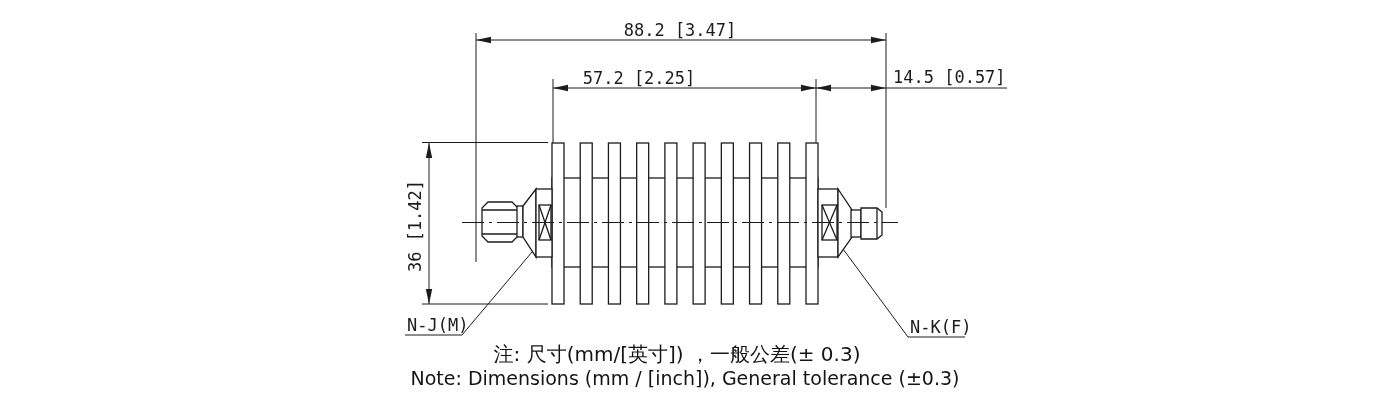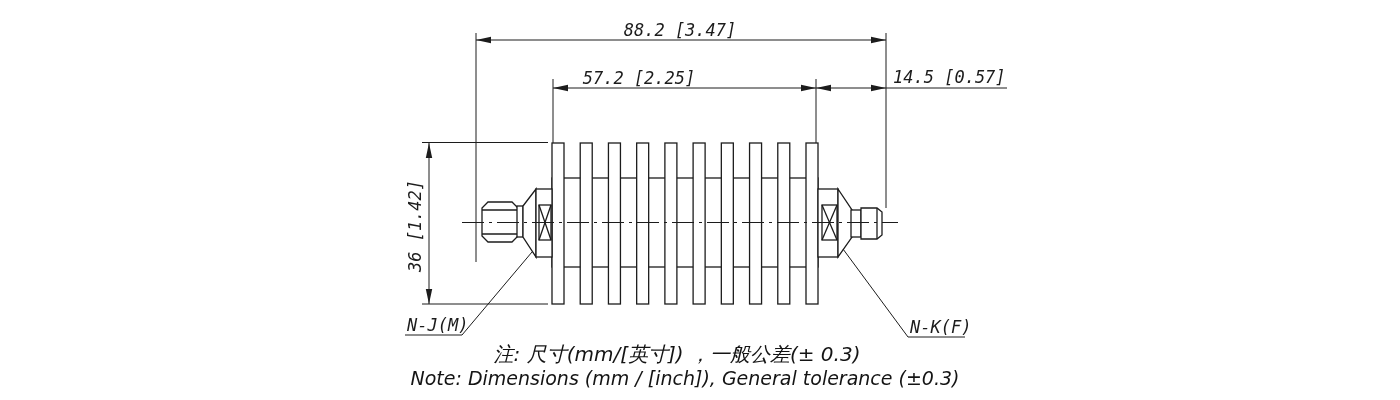--- a/index.html
+++ b/index.html
@@ -1,16 +1,16 @@
 <!DOCTYPE html>
 <html><head>
 <meta charset="utf-8">
 <style>
   html,body{margin:0;padding:0;background:#ffffff;}
-  .canvas{position:relative;width:1400px;height:400px;background:#ffffff;overflow:hidden;font-style:italic;}
+  .canvas{position:relative;width:1400px;height:400px;background:#ffffff;overflow:hidden;}
   svg{display:block;}
   .obj{stroke:#1c1c1c;stroke-width:1.3;fill:#ffffff;}
   .objline{stroke:#1c1c1c;stroke-width:1.3;fill:none;}
   .dim{stroke:#1c1c1c;stroke-width:1;fill:none;}
   .arrow{fill:#1c1c1c;stroke:none;}
   .cl{stroke:#1c1c1c;stroke-width:1;fill:none;stroke-dasharray:22 5 3 5;}
   .dimtext{font-family:"DejaVu Sans Mono","Liberation Mono",monospace;font-size:17px;fill:#1c1c1c;}
   .notezh{font-family:"DejaVu Sans","Liberation Sans",sans-serif;font-size:20px;fill:#141414;}
   .noteen{font-family:"DejaVu Sans","Liberation Sans",sans-serif;font-size:19px;fill:#141414;}
 </style>

